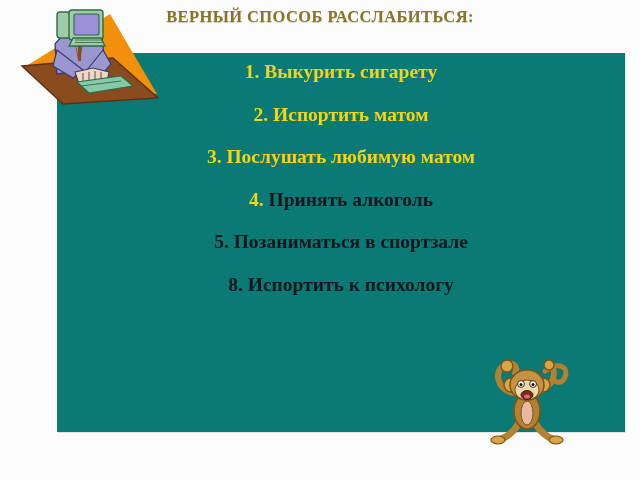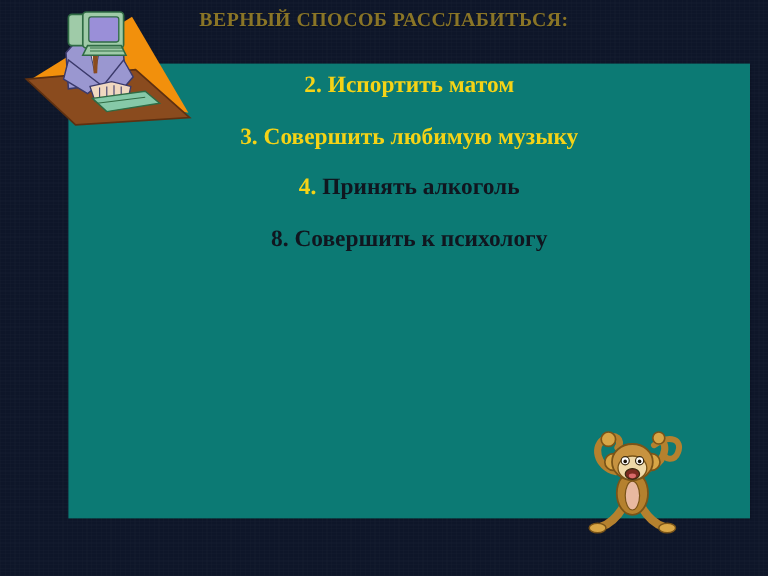--- a/index.html
+++ b/index.html
@@ -90,51 +90,59 @@
     position: absolute;
     left: 483px;
     top: 349px;
     width: 88px;
     height: 100px;
   }
 </style>
 </head>
 <body>
 
-<div id="slide" style="background-color: #0f172a;">
+<div id="slide" style="background-color: #ffffff;">
 
   <div class="texture"></div>
 
   <div id="title" style="color: rgb(138, 117, 38);">ВЕРНЫЙ СПОСОБ РАССЛАБИТЬСЯ:</div>
 
   <div id="panel" style="background: rgb(12, 122, 116);">
     <ul id="list">
 
+      <li class="gold">
+        <span>1.</span>
+        <span>Выкурить сигарету</span>
+      </li>
 
       <li class="gold">
         <span>2.</span>
         <span>Испортить матом</span>
       </li>
 
       <li class="gold">
         <span>3.</span>
-        <span>Совершить любимую музыку</span>
+        <span>Послушать любимую матом</span>
       </li>
 
       <li class="dark">
         <span class="num-gold">4.</span>
         <span>Принять алкоголь</span>
       </li>
 
+      <li class="dark">
+        <span>5.</span>
+        <span>Позаниматься в спортзале</span>
+      </li>
 
 
 
       <li class="dark">
         <span>8.</span>
-        <span>Совершить к психологу</span>
+        <span>Испортить к психологу</span>
       </li>
 
     </ul>
   </div>
 
   <svg id="clipart-computer" viewBox="0 0 160 100">
 
     <polygon points="93,8 140,88 6,62" fill="#F2900C"></polygon>
 
     <polygon points="5,60 96,52 141,92 46,98" fill="#8A4B1E"></polygon>

